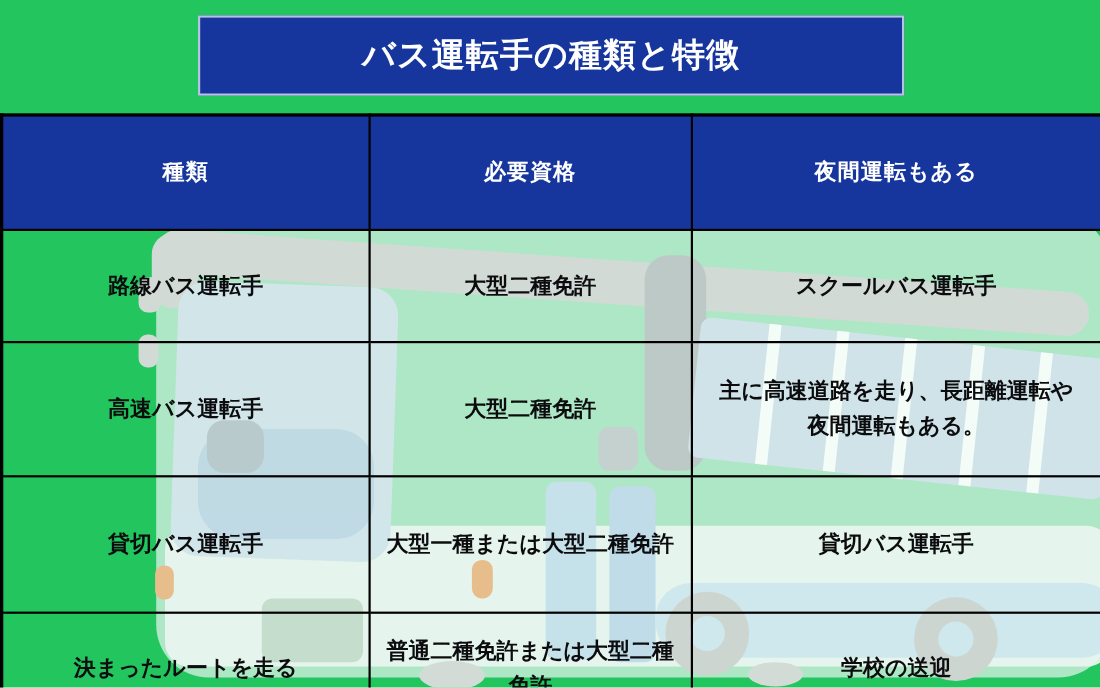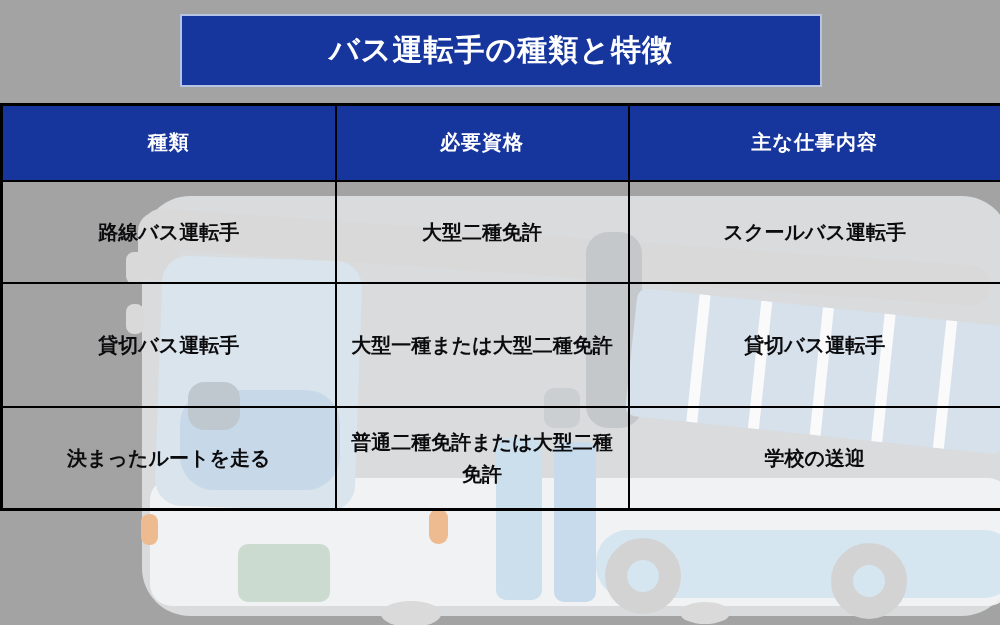--- a/index.html
+++ b/index.html
@@ -1,20 +1,20 @@
 <!DOCTYPE html>
 <html><head>
 <meta charset="utf-8">
 <style>
   html,body { margin:0; padding:0; background:#ffffff; }
   body {
     width:1000px; height:625px; overflow:hidden;
     font-family:"Liberation Sans", sans-serif;
   }
-  .page { position:relative; width:1000px; height:625px; background:#a3a3a3; }
+  .page { position:relative; width:1000px; height:625px; background:#22c55e; }
 
   svg.bus-bg { position:absolute; left:0; top:0; width:1000px; height:625px; }
 
   .banner {
     position:absolute; left:180px; top:14px; width:642px; height:73px;
     background:#17369d; border:2px solid #b7c3e2; box-sizing:border-box;
     display:flex; align-items:center; justify-content:center;
   }
   .banner h1 {
     margin:0; color:#ffffff; font-size:30px; font-weight:bold;
@@ -28,21 +28,21 @@
   }
   col.c1 { width:334px; }
   col.c2 { width:293px; }
   col.c3 { width:373px; }
   th, td {
     border:2px solid #000000; box-sizing:border-box;
     text-align:center; vertical-align:middle; font-weight:bold;
   }
   th {
     background:#17369d; color:#ffffff; font-size:20px;
-    height:76px; padding:4px 8px; letter-spacing:1px;
+    height:104px; padding:4px 8px; letter-spacing:1px;
   }
   td {
     background:transparent; color:#0c0c0e; font-size:20px;
     line-height:1.6; padding:4px 8px; white-space:pre-line;
   }
   tr.r1 td { height:102px; }
   tr.r2 td { height:122px; }
   tr.r3 td { height:124px; }
   tr.r4 td { height:103px; }
 </style>
@@ -92,28 +92,34 @@
   <table class="main">
     <colgroup>
         <col class="c1">
         <col class="c2">
         <col class="c3">
       </colgroup>
     <thead>
       <tr>
         <th>種類</th>
         <th>必要資格</th>
-        <th>主な仕事内容</th>
+        <th>夜間運転もある</th>
       </tr>
     </thead>
     <tbody>
       <tr class="r1">
         <td>路線バス運転手</td>
         <td>大型二種免許</td>
         <td>スクールバス運転手</td>
+      </tr>
+      <tr class="r2">
+        <td>高速バス運転手</td>
+        <td>大型二種免許</td>
+        <td>主に高速道路を走り、長距離運転や
+夜間運転もある。</td>
       </tr>
       <tr class="r3">
         <td>貸切バス運転手</td>
         <td>大型一種または大型二種免許</td>
         <td>貸切バス運転手</td>
       </tr>
       <tr class="r4">
         <td>決まったルートを走る</td>
         <td>普通二種免許または大型二種
 免許</td>

